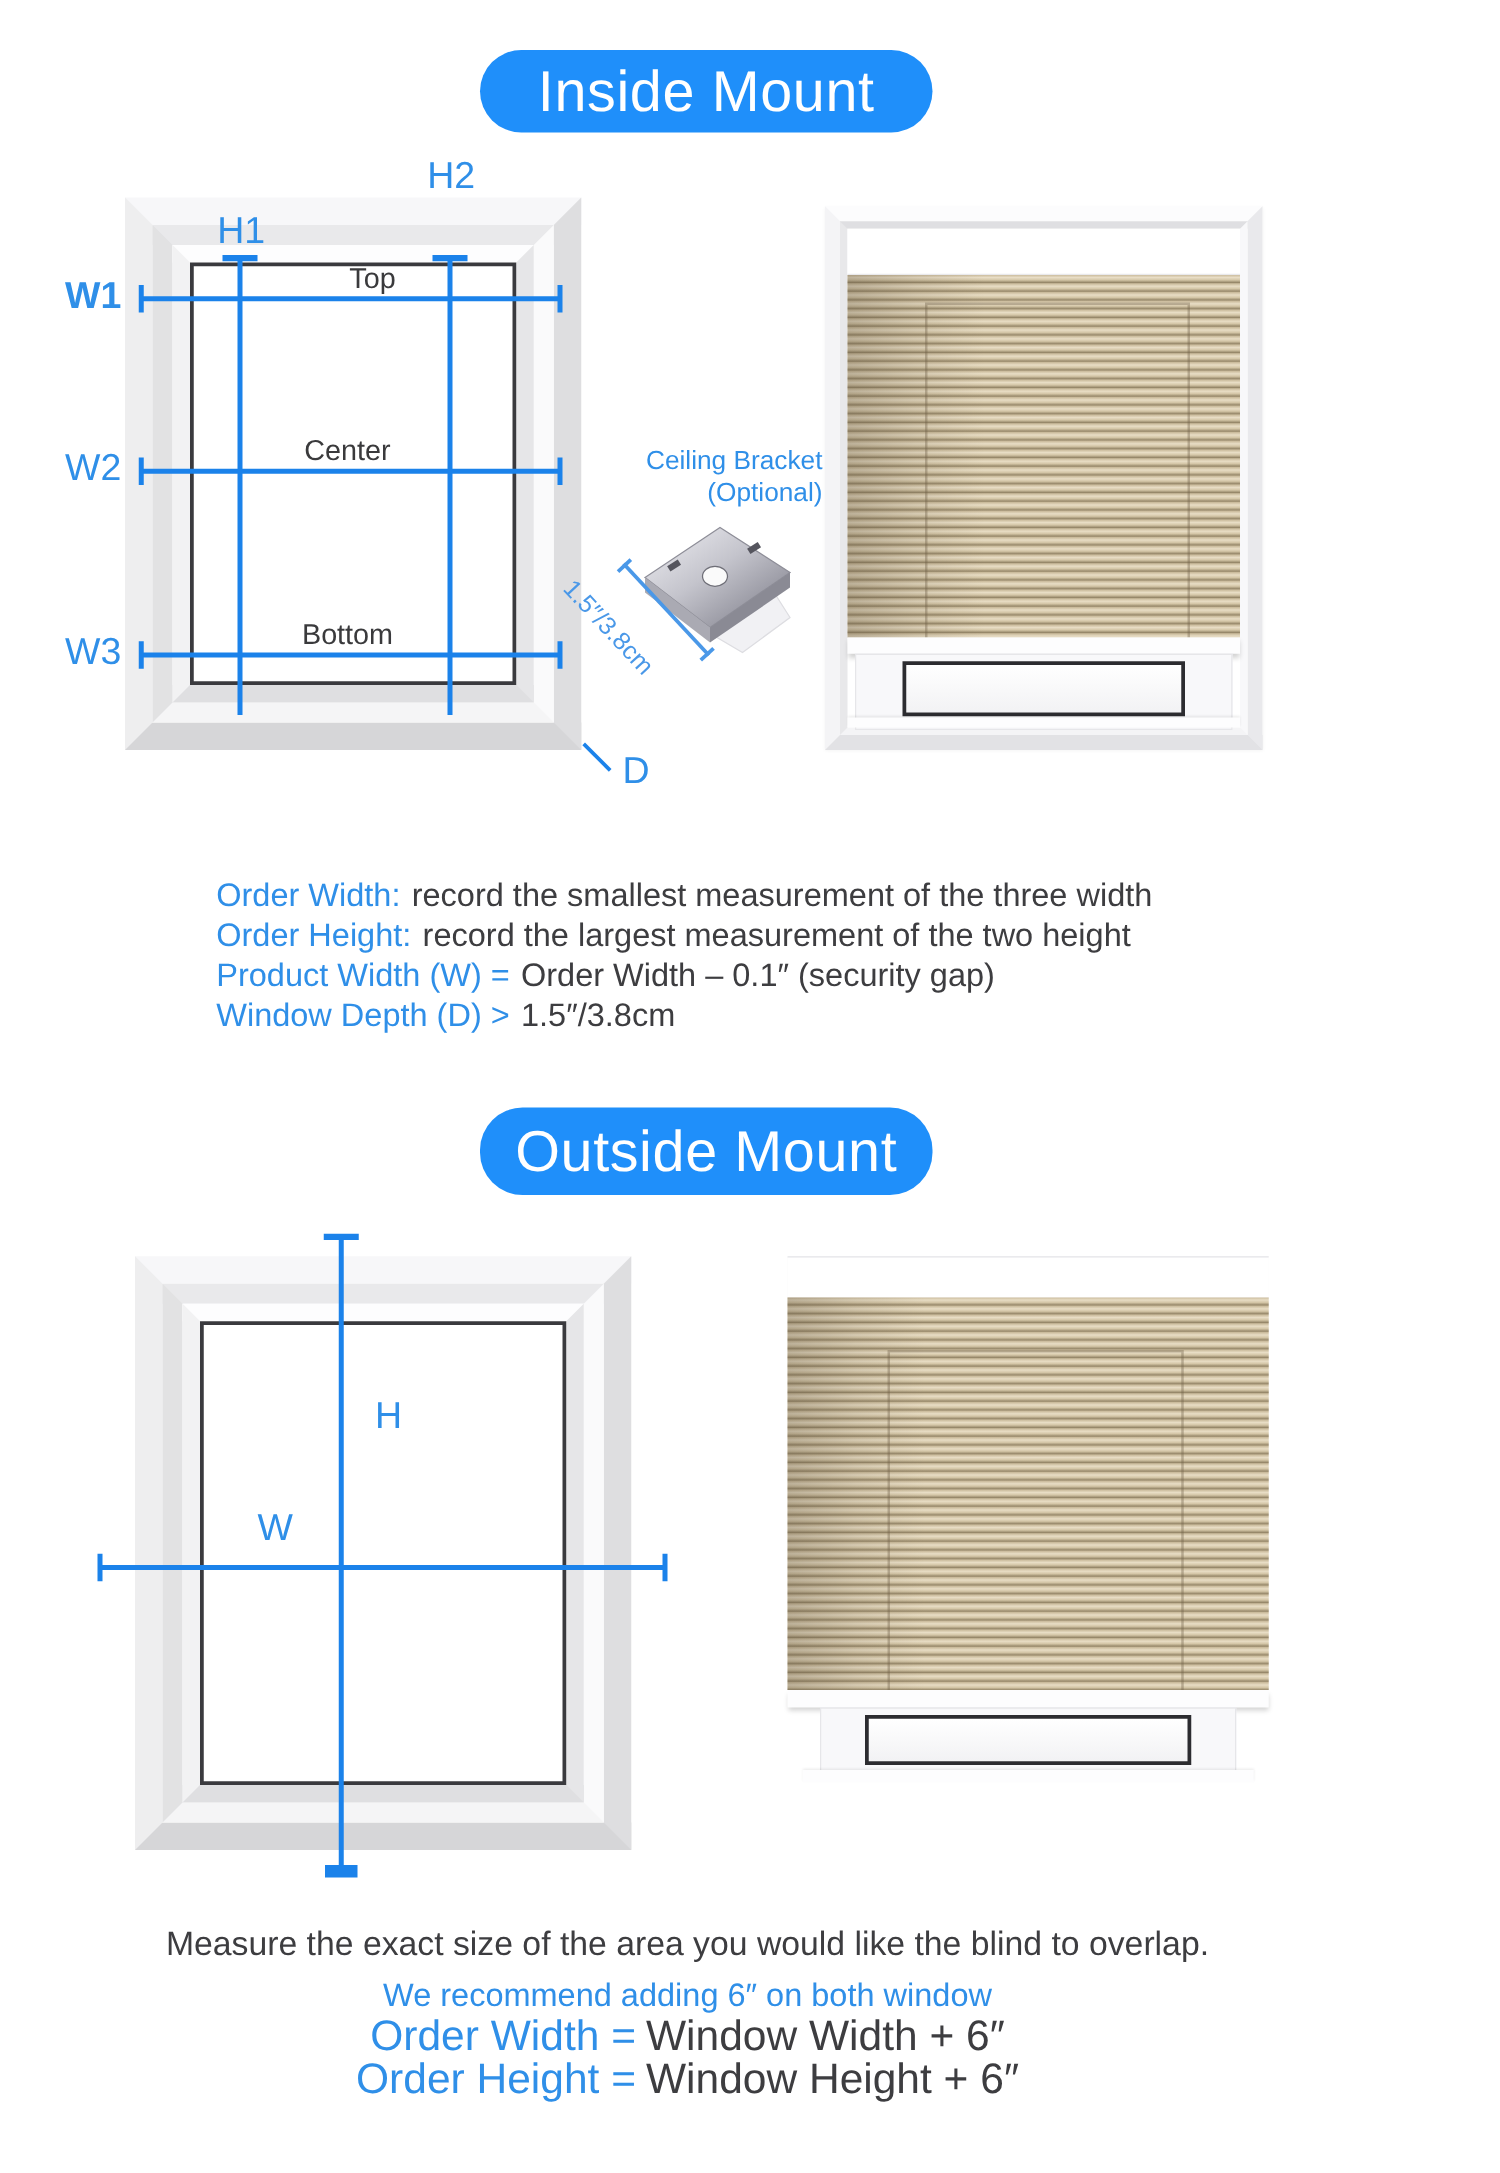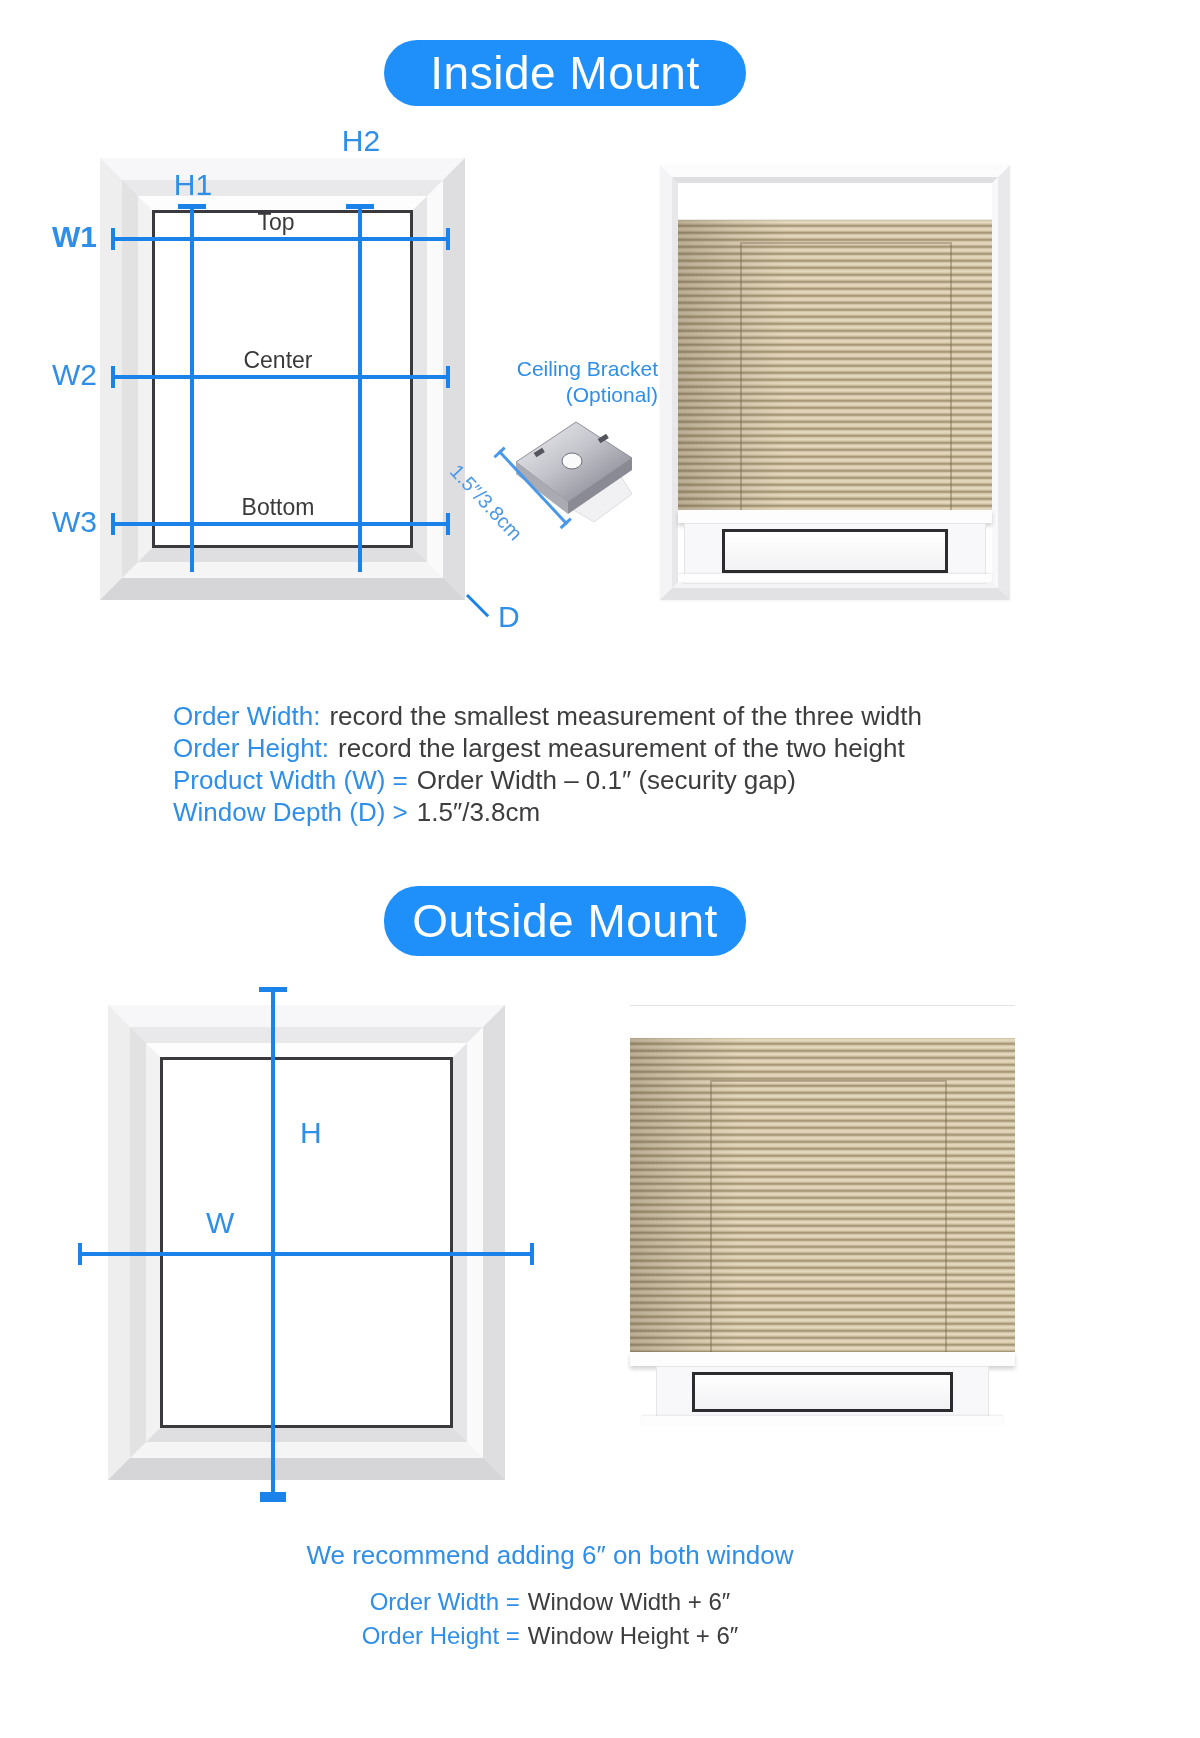--- a/index.html
+++ b/index.html
@@ -59,21 +59,21 @@
   .lowpane{position:absolute;border:3px solid #2c2c30;background:linear-gradient(#ffffff,#f2f2f4);}
   .board{position:absolute;background:#fff;border-top:1px solid #e4e4e7;box-shadow:0 1px 0 rgba(0,0,0,.03);}
   .sill{position:absolute;background:#fdfdfe;box-shadow:0 -1px 2px rgba(0,0,0,.08);}
 
   
   .inside-notes{position:absolute;font-size:26px;line-height:32px;color:var(--dark);white-space:nowrap;}
   .inside-notes b{color:var(--tblue);font-weight:400;margin-right:9px;}
   .outside-notes{position:absolute;text-align:center;color:var(--dark);}
   .outside-notes .m1{font-size:27px;margin-bottom:10px;}
   .outside-notes .rec{color:var(--tblue);font-size:26px;line-height:31px;}
-  .outside-notes .formulas{margin-top:14px;font-size:24px;line-height:34px;}
+  .outside-notes .formulas{font-size:34px;line-height:34px;}
   .outside-notes .formulas b{color:var(--tblue);font-weight:400;margin-right:8px;}
 </style>
 </head>
 <body>
 
 <div class="page">
 
   <div class="layer">
 
     <div class="pill" style="left:384px;top:40px;width:362px;height:66px;">
@@ -105,21 +105,21 @@
     <div class="hline" style="left:113px;top:522px;width:335px;">
       <i class="cap-l"></i>
       <i class="cap-r"></i>
     </div>
 
     <div class="mlabel" style="left:170px;top:124px;width:46px;text-align:center;margin-top:44px;">H1</div>
     <div class="mlabel" style="left:338px;top:124px;width:46px;text-align:center;">H2</div>
     <div class="mlabel" style="left:52px;top:220px;font-weight:bold;">W1</div>
     <div class="mlabel" style="left:52px;top:358px;">W2</div>
     <div class="mlabel" style="left:52px;top:505px;">W3</div>
-    <div class="inlabel" style="left:216px;top:209px;width:120px;">Top</div>
+    <div class="inlabel" style="left:238px;top:209px;width:120px;">Top</div>
     <div class="inlabel" style="left:218px;top:347px;width:120px;">Center</div>
     <div class="inlabel" style="left:218px;top:494px;width:120px;">Bottom</div>
 
     <div style="position:absolute;left:468px;top:594px;width:30px;height:3px;background:var(--line);transform-origin:0 0;transform:rotate(45deg);"></div>
     <div class="mlabel" style="left:498px;top:600px;">D</div>
 
     <div class="bracket-caption" style="left:468px;top:356px;width:190px;">
       <div>Ceiling Bracket</div>
       <div>(Optional)</div>
     </div>
@@ -198,20 +198,21 @@
         <div class="blind-shade"></div>
         <div class="blind-emboss" style="left:80px;right:68px;top:42px;bottom:0;"></div>
       </div>
       <div class="botrail" style="left:0;right:0;top:447px;height:14px;"></div>
       <div class="lowwin" style="left:26px;right:26px;top:461px;bottom:8px;"></div>
       <div class="lowpane" style="left:62px;right:62px;top:467px;height:40px;"></div>
       <div class="sill" style="left:12px;right:12px;bottom:4px;height:10px;"></div>
     </div>
 
     <div class="outside-notes" style="left:0;width:1100px;top:1540px;">
+      <div class="m1">Measure the exact size of the area you would like the blind to overlap.</div>
       <div class="rec">We recommend adding 6″ on both window</div>
       <div class="formulas">
         <div><b>Order Width =</b><span>Window Width + 6″</span></div>
         <div><b>Order Height =</b><span>Window Height + 6″</span></div>
       </div>
     </div>
   </div>
 
 </div>
 

